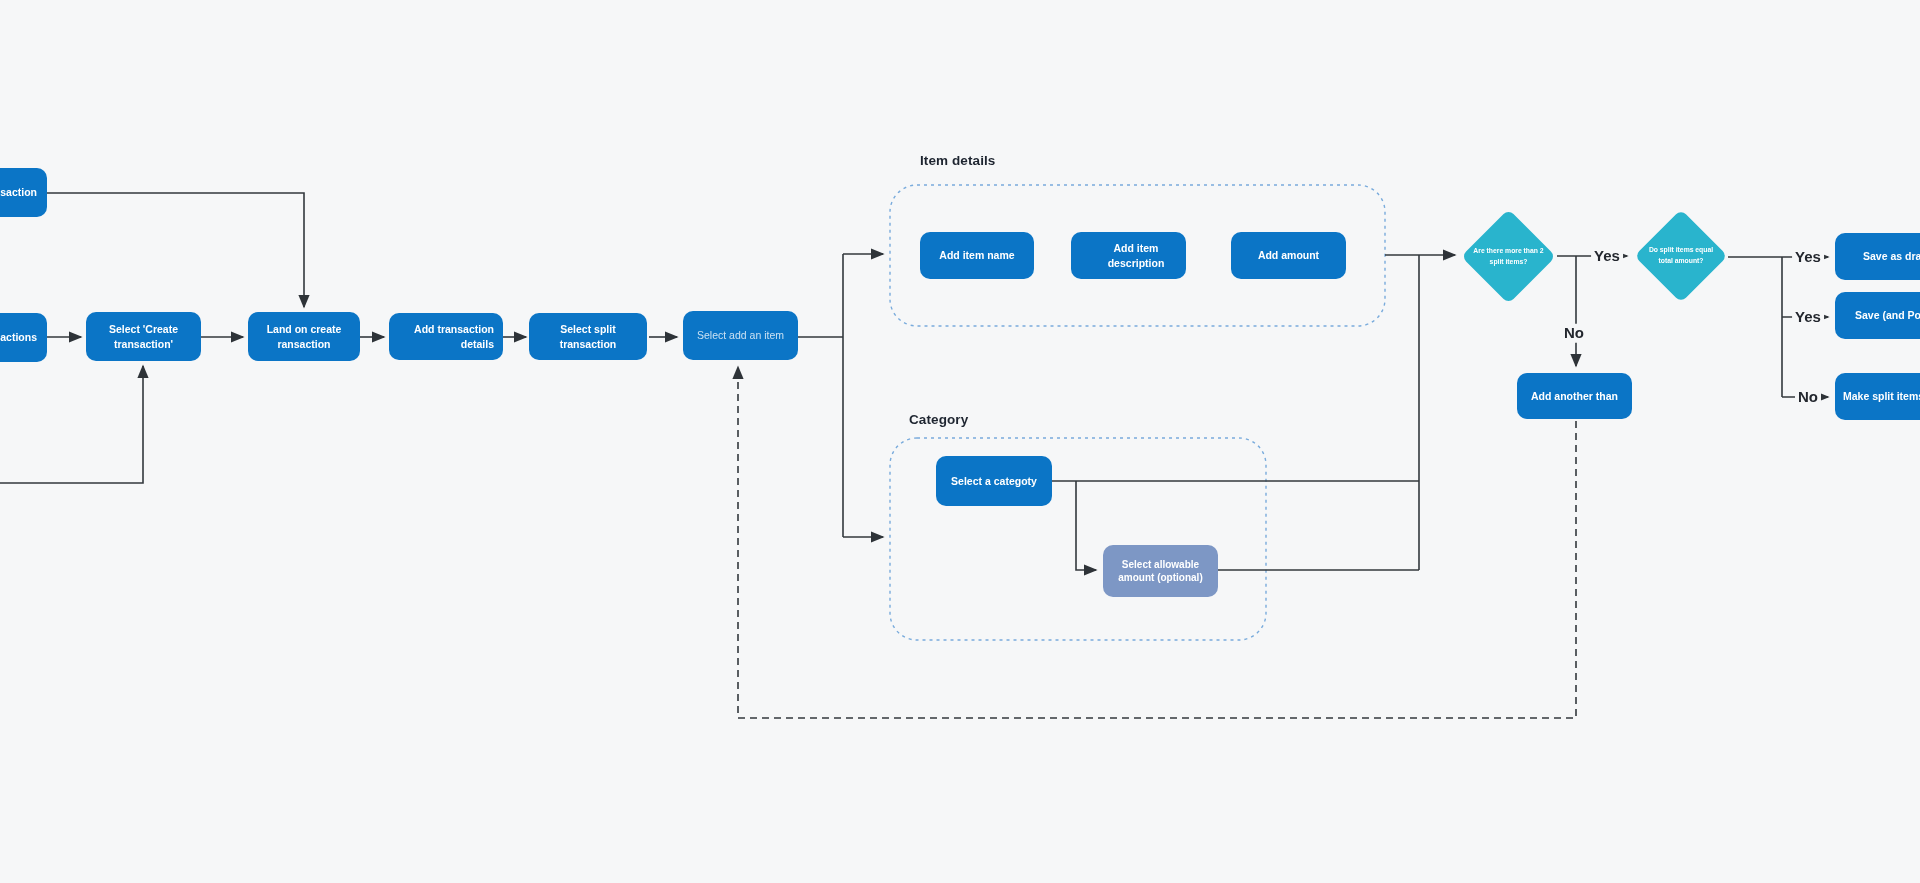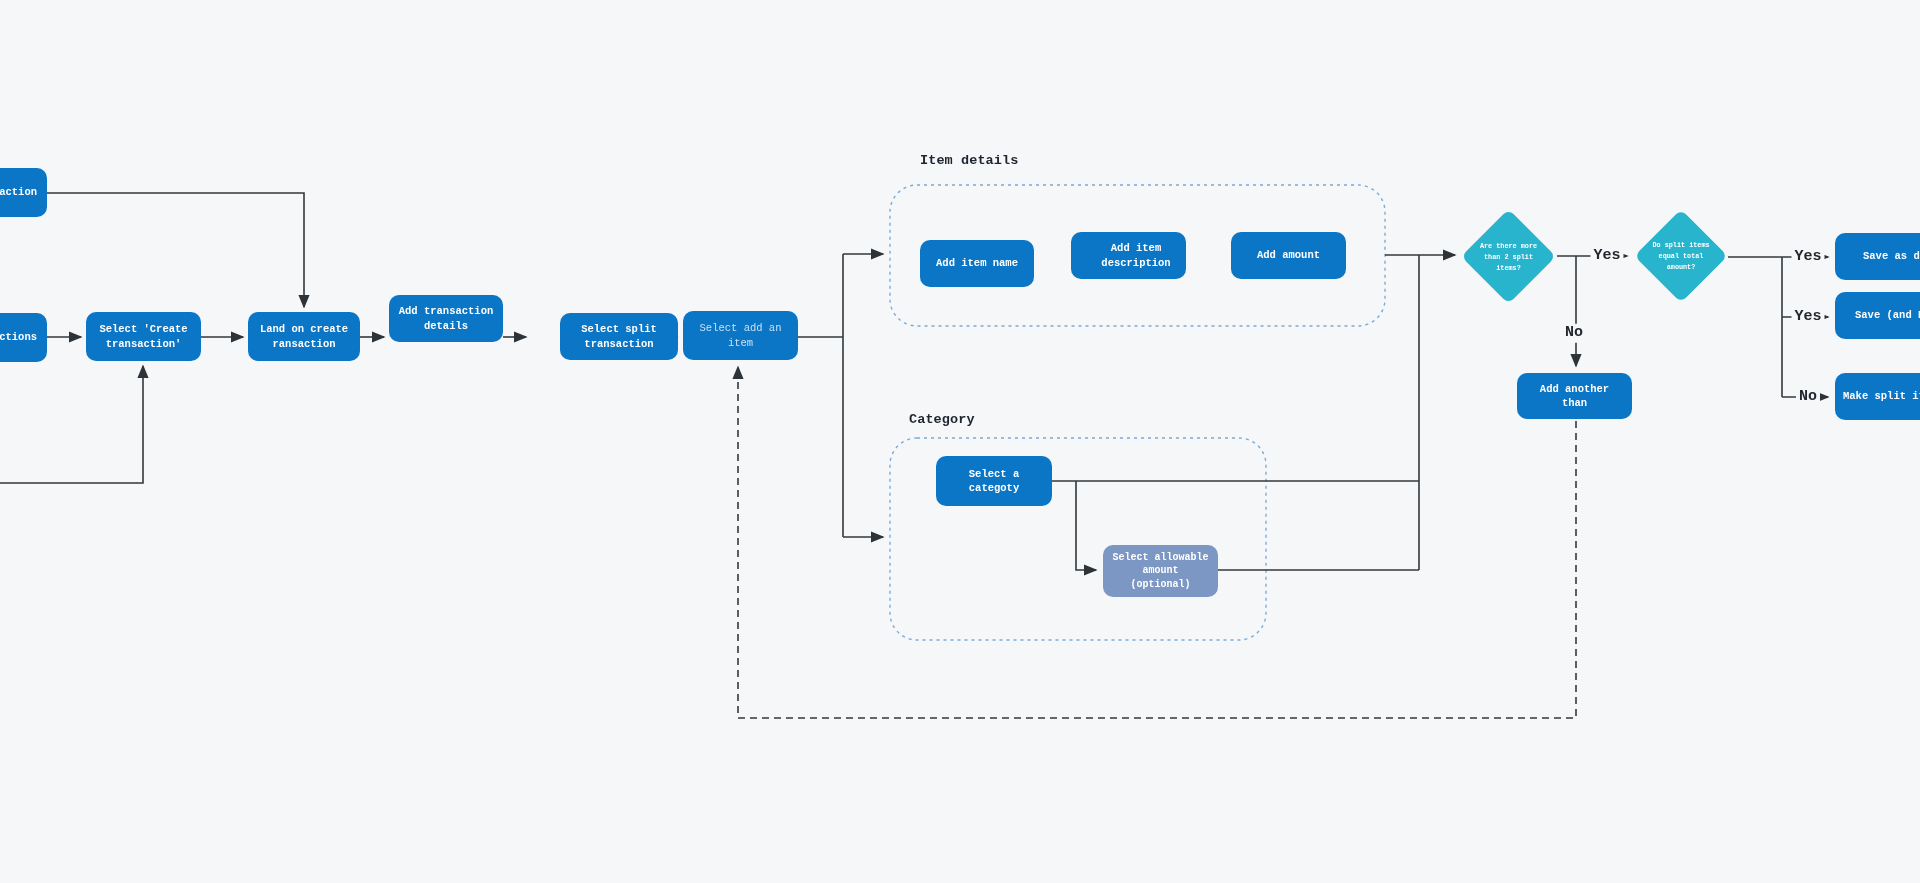--- a/index.html
+++ b/index.html
@@ -7,21 +7,21 @@
     --node-blue:#0b75c6;
     --node-slate:#7d97c5;
     --diamond-teal:#29b4cd;
     --line-dark:#33383d;
     --frame-blue:#79abdc;
     --text-dark:#1e2530;
   }
   html,body{margin:0;padding:0;background:var(--bg);}
   .stage{
     position:relative;width:1920px;height:883px;background:var(--bg);
-    overflow:hidden;font-family:Liberation Mono, monospace;border-radius:13px;
+    overflow:hidden;font-family:Liberation Sans, sans-serif;border-radius:13px;
   }
   .edges{position:absolute;left:0;top:0;z-index:1;}
   .node{
     position:absolute;z-index:2;display:flex;align-items:center;justify-content:center;
     text-align:center;background:var(--node-blue);color:#fff;font-weight:700;
     font-size:10.5px;line-height:1.35;border-radius:10px;box-sizing:border-box;
     padding:4px 9px;
   }
   .node.faint{font-weight:400;color:rgba(255,255,255,0.78);}
   .node.slate{background:var(--node-slate);font-size:10px;}
@@ -93,25 +93,25 @@
     <path d="M 1576 421 L 1576 718 L 738 718 L 738 367" marker-end="url(#arw)" stroke="#33383d" stroke-width="1.6" fill="none" stroke-dasharray="7 5"></path>
   </svg>
 
   <div class="section-title" style="left:920px;top:153px;">Item details</div>
   <div class="section-title" style="left:909px;top:412px;text-align:right;">Category</div>
 
   <div class="node cut-left" style="left:-68px;top:168px;width:115px;height:49px;">ransaction</div>
   <div class="node cut-left" style="left:-68px;top:313px;width:115px;height:49px;">ansactions</div>
   <div class="node" style="left:86px;top:312px;width:115px;height:49px;">Select 'Create transaction'</div>
   <div class="node" style="left:248px;top:312px;width:112px;height:49px;">Land on create ransaction</div>
-  <div class="node" style="left:389px;top:295px;width:114px;height:47px;">Add transaction details</div>
-  <div class="node" style="left:560px;top:313px;width:118px;height:47px;">Select split transaction</div>
+  <div class="node" style="left:389px;top:313px;width:114px;height:47px;text-align:right;">Add transaction details</div>
+  <div class="node" style="left:529px;top:313px;width:118px;height:47px;">Select split transaction</div>
   <div class="node faint" style="left:683px;top:311px;width:115px;height:49px;text-align:center;">Select add an item</div>
 
-  <div class="node" style="left:920px;top:240px;width:114px;height:47px;">Add item name</div>
+  <div class="node" style="left:920px;top:232px;width:114px;height:47px;">Add item name</div>
   <div class="node" style="left:1071px;top:232px;width:115px;height:47px;padding-left:24px;">Add item description</div>
   <div class="node" style="left:1231px;top:232px;width:115px;height:47px;">Add amount</div>
 
   <div class="node" style="left:936px;top:456px;width:116px;height:50px;">Select a categoty</div>
   <div class="node slate" style="left:1103px;top:545px;width:115px;height:52px;">Select allowable amount (optional)</div>
 
   <div class="node" style="left:1517px;top:373px;width:115px;height:46px;">Add another than</div>
 
   <div class="node cut-right" style="left:1835px;top:233px;width:160px;height:47px;padding-left:28px;">Save as draft</div>
   <div class="node cut-right" style="left:1835px;top:292px;width:160px;height:47px;padding-left:20px;">Save (and Post</div>

